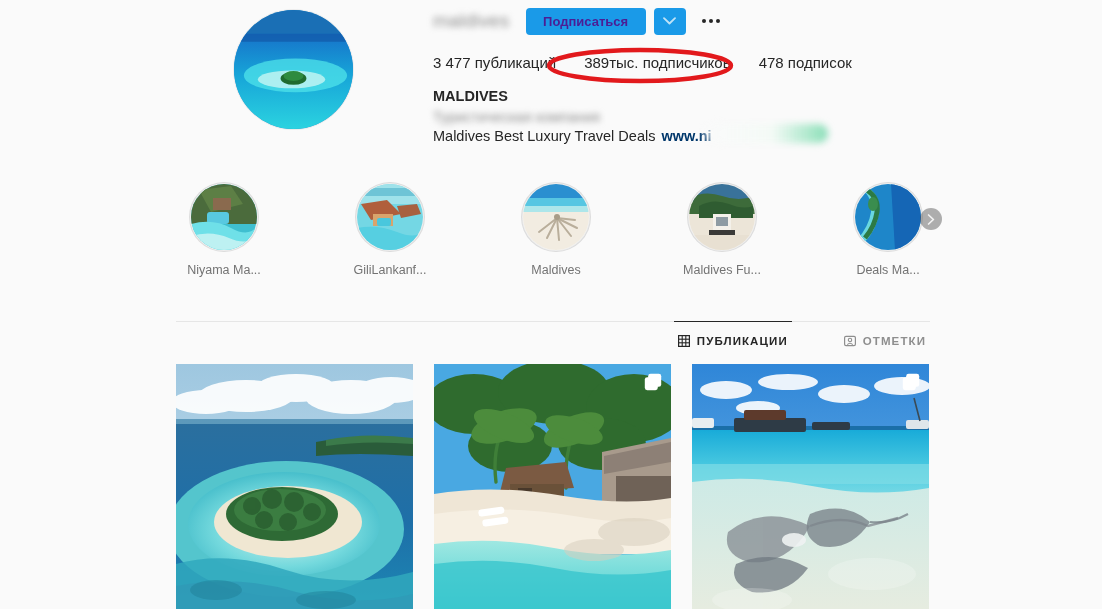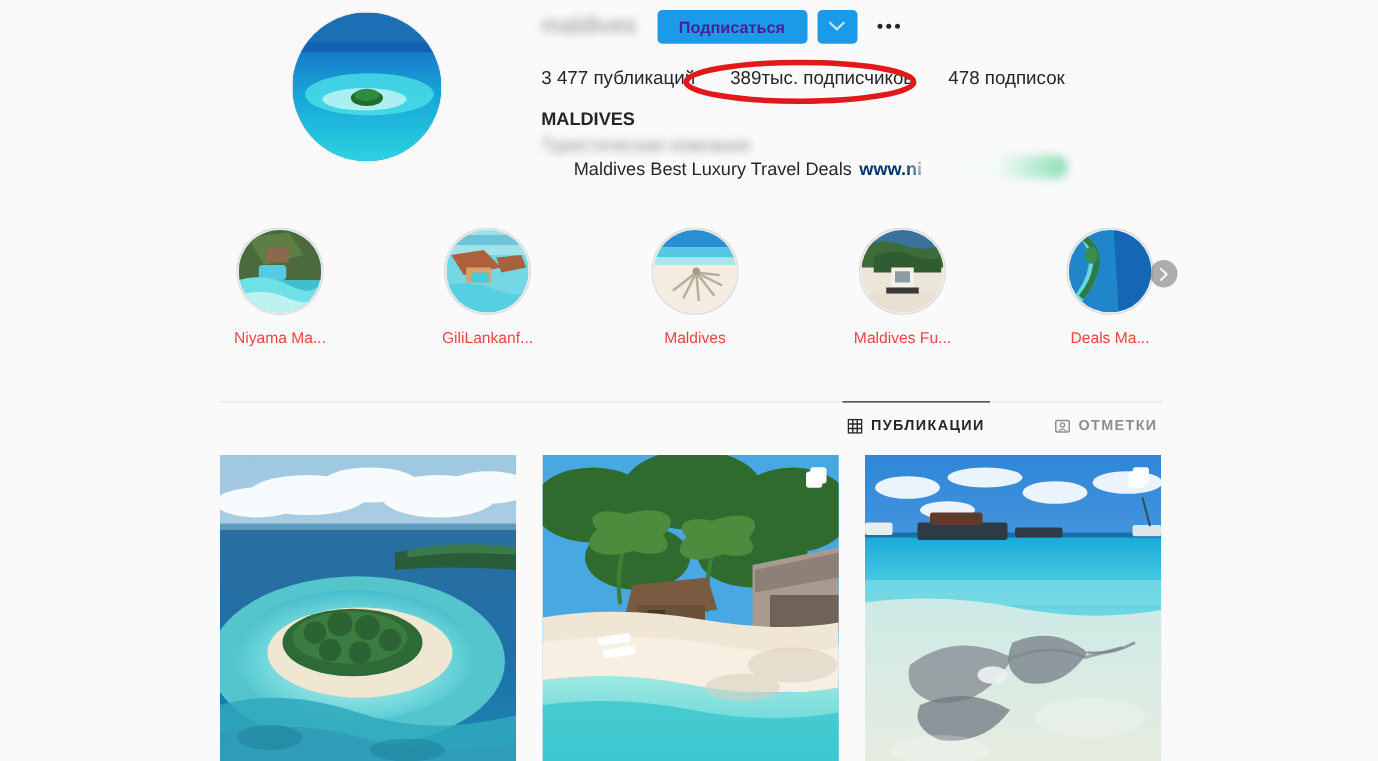--- a/index.html
+++ b/index.html
@@ -76,21 +76,21 @@
     pointer-events:none;
   }
   .annot-ellipse ellipse { fill:none; stroke:#e2191c; stroke-width:4.4; }
 
   .bio { margin-top:15px; font-size:14.5px; line-height:20px; }
   .bio-name { font-weight:bold; color:#262626; }
   .bio-category {
     color:#8e8e8e; filter:blur(3.2px); user-select:none;
     height:17px; margin-top:1px; width:215px;
   }
-  .bio-desc { margin-top:2px; display:flex; align-items:baseline;margin-left:26px; }
+  .bio-desc { margin-top:2px; display:flex; align-items:baseline; }
   .bio-link-wrap { position:relative; margin-left:6px; display:inline-block; }
   .bio-link {
     color:#00376b; font-weight:bold; font-size:14.5px;
     text-decoration:none; white-space:nowrap;
   }
   .link-blur {
     position:absolute; left:42px; top:-2px;
     width:125px; height:19px; border-radius:10px;
     background:linear-gradient(90deg, rgba(250,250,250,.55) 0%, rgba(248,250,249,.95) 18%, rgba(244,250,246,1) 55%, rgba(150,226,190,.95) 93%, rgba(120,215,175,.9) 100%);
     filter:blur(3.6px);
@@ -108,21 +108,21 @@
     padding:2px; background:#fafafa;
     box-shadow:0 0 0 1px #dcdcdc inset;
     display:flex; align-items:center; justify-content:center;
   }
   .hl-img {
     width:66px; height:66px; border-radius:50%; overflow:hidden;
     box-shadow:0 0 0 1px rgba(0,0,0,.05);
   }
   .hl-img svg { display:block; width:100%; height:100%; }
   .hl-label {
-    margin-top:11px; font-size:12.5px; color:#ef4444;
+    margin-top:11px; font-size:12.5px; color:#737373;
     max-width:92px; overflow:hidden; text-overflow:ellipsis; white-space:nowrap;
     text-align:center;
   }
   .hl-next {
     position:absolute; right:-6px; top:26px;
     width:22px; height:22px; border-radius:50%;
     background:rgba(80,80,80,.45);
     display:flex; align-items:center; justify-content:center;
   }
 

